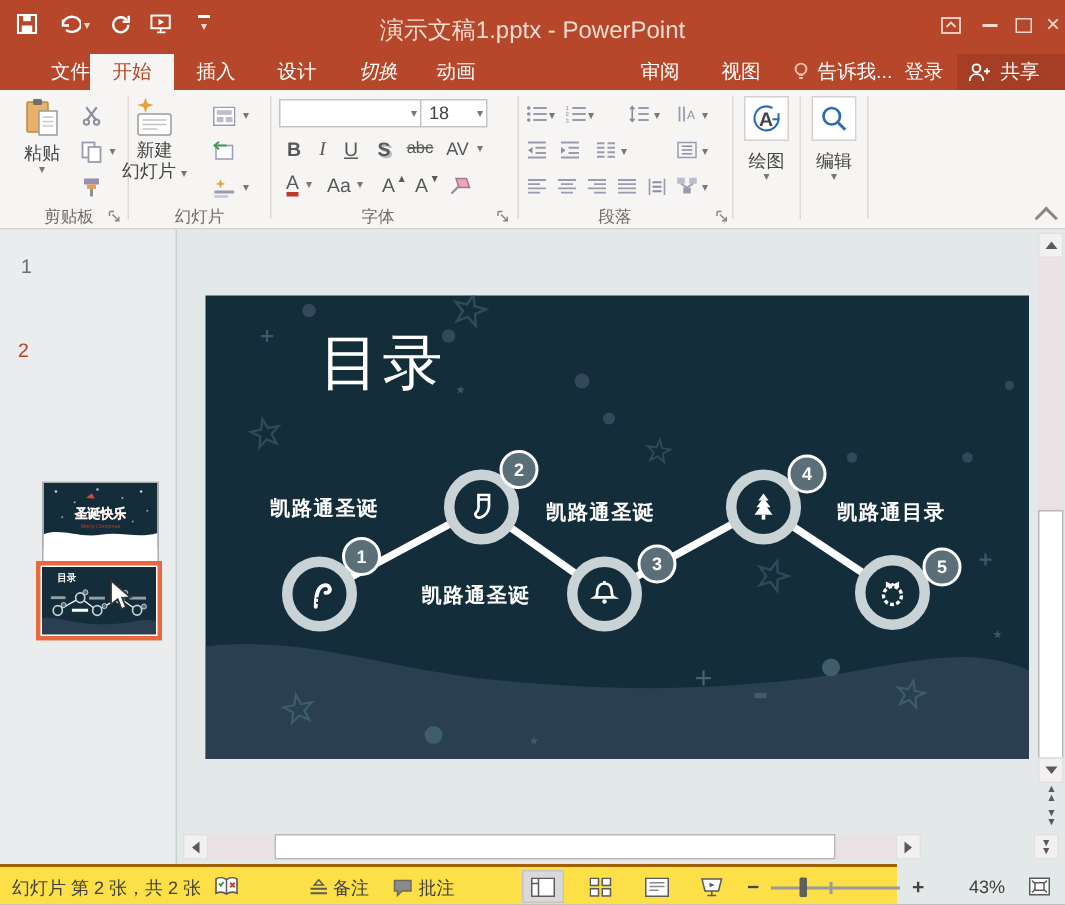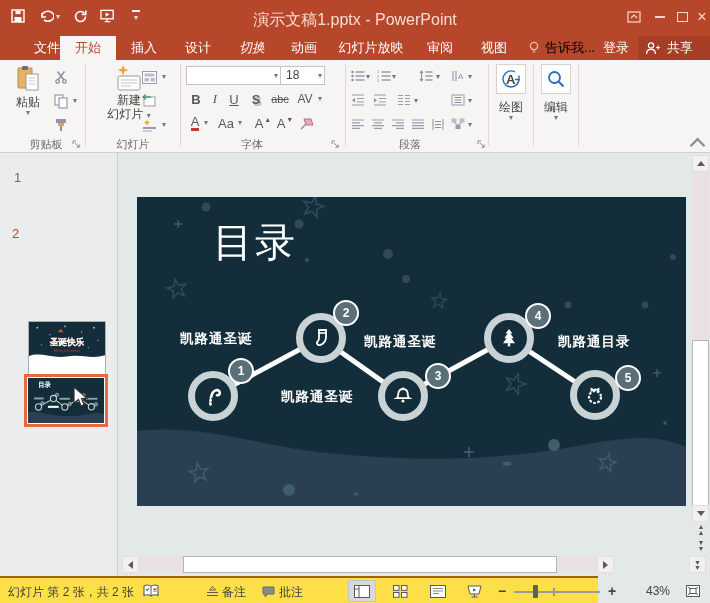--- a/index.html
+++ b/index.html
@@ -11,21 +11,21 @@
   .titlebar{left:0;top:0;width:710px;height:36px;background:#b7472a;}
   .qat{left:10px;top:8px;display:flex;gap:12px;align-items:center;}
   .qat-btn{width:16px;height:16px;display:flex;align-items:center;justify-content:center;cursor:default;}
   .win-title{left:0;top:10px;width:710px;text-align:center;color:#f6ddd2;font-size:16px;pointer-events:none;}
   .winbtn{top:6px;width:20px;height:22px;color:#f3d9cd;display:flex;align-items:center;justify-content:center;font-size:14px;}
   .dd-w{color:#f3d9cd;font-size:8px;}
   
   .tabrow{left:0;top:36px;width:710px;height:24px;background:#b7472a;}
   .tab{position:absolute;top:0;height:24px;line-height:24px;text-align:center;color:#fff;font-size:13px;}
   .tab.sel{background:#f6f5f3;color:#b7472a;}
-  .tab.dim{color:#000000;}
+  .tab.dim{color:#ffffff;}
   .share-zone{position:absolute;top:0;height:24px;background:rgba(60,10,0,0.14);}
   
   .ribbon{left:0;top:60px;width:710px;height:93px;background:#f6f5f3;border-bottom:1px solid #d2cfcc;box-sizing:border-box;}
   .gsep{position:absolute;top:4px;height:82px;width:1px;background:#ddd9d5;}
   .glabel{position:absolute;top:77px;font-size:11px;color:#6d6b68;text-align:center;}
   .launch{position:absolute;top:80px;width:10px;height:10px;}
   .rbtn{position:absolute;display:flex;align-items:center;justify-content:center;color:#5c5c66;font-size:13px;}
   .bigbtn{position:absolute;text-align:center;color:#444;font-size:12px;line-height:14px;}
   .dd{font-size:8px;color:#777;line-height:8px;}
   .combo{position:absolute;height:17px;background:#fff;border:1px solid #c6c3c0;font-size:12px;color:#444;
@@ -118,21 +118,20 @@
     <div class="abs winbtn" style="left:692px;font-size:16px;">×</div>
   </div>
 
   <div class="abs tabrow">
     <div class="tab" style="left:22px;width:50px;text-align:center;">文件</div>
     <div class="tab sel" style="left:60px;width:56px;">开始</div>
     <div class="tab" style="left:120px;width:48px;">插入</div>
     <div class="tab" style="left:174px;width:48px;">设计</div>
     <div class="tab" style="left:228px;width:48px;font-style:italic;">切换</div>
     <div class="tab" style="left:280px;width:48px;">动画</div>
-    <div class="tab" style="left:332px;width:78px;">幻灯片放映</div>
     <div class="tab" style="left:416px;width:48px;">审阅</div>
     <div class="tab" style="left:470px;width:48px;">视图</div>
     <span class="abs" style="left:528px;top:5px;">
       <svg width="12" height="14" viewBox="0 0 12 14">
           <circle cx="6" cy="5" r="3.6" fill="none" stroke="#eec0ac" stroke-width="1.3"></circle>
           <path d="M4.5 9 h3 M4.8 11 h2.4" stroke="#eec0ac" stroke-width="1.2"></path>
         </svg>
     </span>
     <div class="tab dim" style="left:542px;width:56px;">告诉我...</div>
     <div class="tab" style="left:598px;width:36px;">登录</div>
@@ -181,21 +180,21 @@
         </svg>
     </div>
     <div class="glabel" style="left:13px;width:66px;">剪贴板</div>
     <div class="launch" style="left:72px;">
       <svg width="9" height="9" viewBox="0 0 9 9">
           <path d="M1 1 h3 M1 1 v3 M3 3 l4 4 M7.2 4.5 v2.7 h-2.7" fill="none" stroke="#8a8886"></path>
         </svg>
     </div>
     <div class="gsep" style="left:85px;"></div>
 
-    <div class="bigbtn" style="left:105px;top:4px;width:48px;">
+    <div class="bigbtn" style="left:79px;top:4px;width:48px;">
       <svg width="26" height="26" viewBox="0 0 26 26" style="margin:1px auto 2px;">
         <path d="M7 0 l1.4 3.8 L12.5 5 L8.4 6.4 L7 10.4 L5.6 6.4 L1.5 5 L5.6 3.8 Z" fill="#e8a33d"></path>
         <rect x="2" y="11" width="22" height="14" rx="1.5" fill="#fdfdfd" stroke="#9a9a9a"></rect>
         <path d="M5 15 h16 M5 18 h16 M5 21 h10" stroke="#c4c4c4"></path>
       </svg>
       <div>新建</div>
       <div><span>幻灯片</span> <span class="dd">▾</span></div>
     </div>
     <div class="rbtn" style="left:140px;top:8px;width:18px;height:18px;">
       <svg width="15" height="13" viewBox="0 0 15 13">

